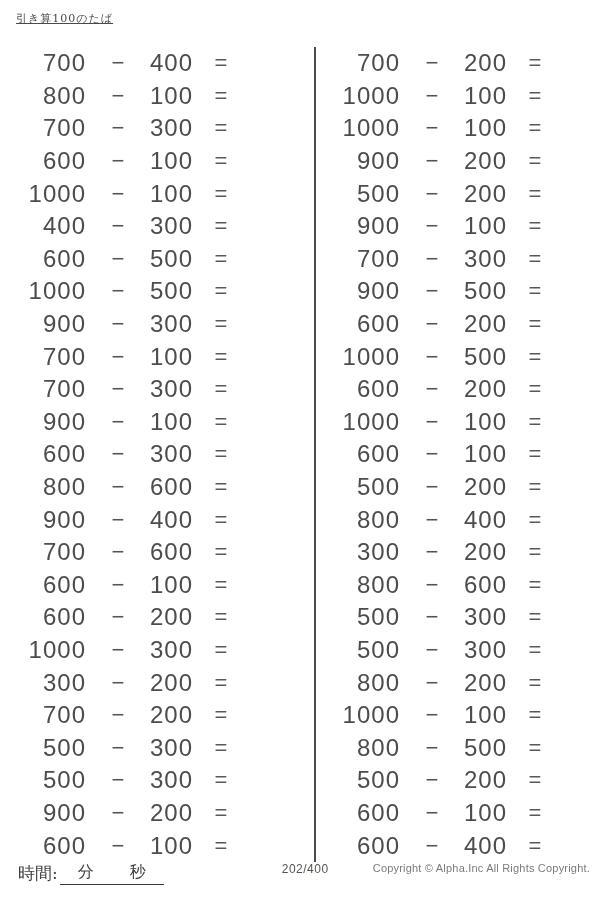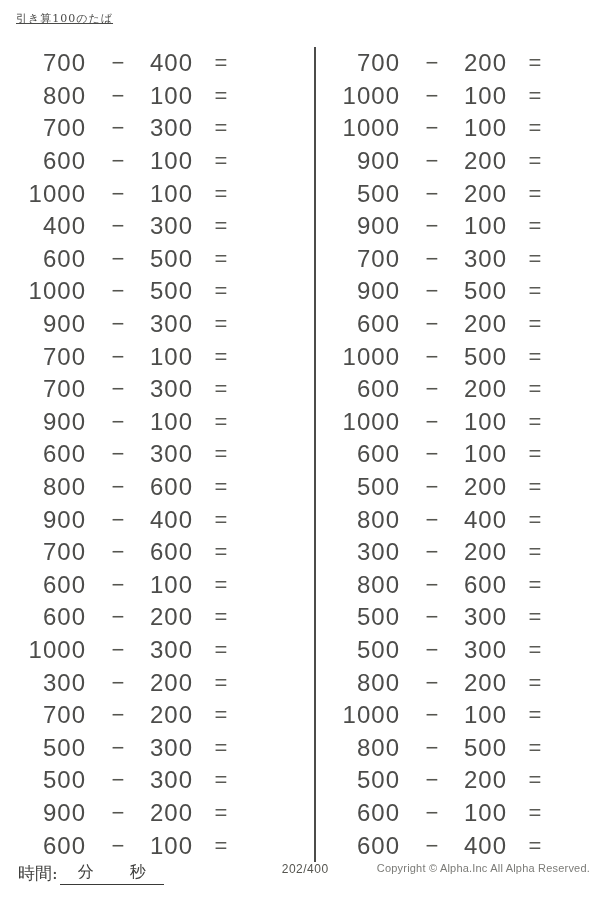--- a/index.html
+++ b/index.html
@@ -444,14 +444,14 @@
 
 <div class="footer">
   <div class="time-block">
     <span class="jp">時間:</span>
     <span class="time-line">
       <span class="jp">分</span>
       <span class="jp">秒</span>
     </span>
   </div>
   <div class="page-num">202/400</div>
-  <div class="copyright">Copyright ©  Alpha.Inc All Alpha Reserved.</div>
+  <div class="copyright">Copyright ©  Alpha.Inc All Rights Copyright.</div>
 </div>
 
 </body></html>

